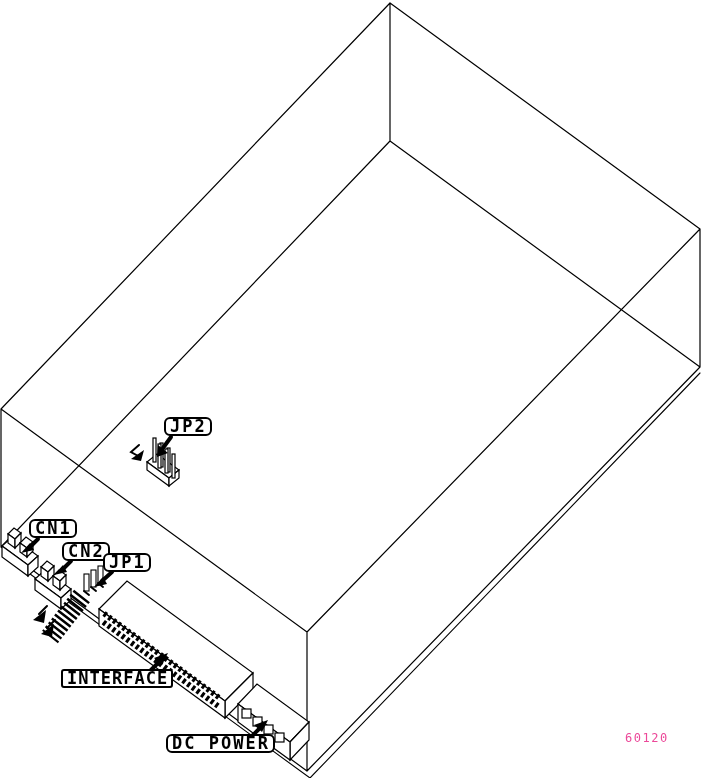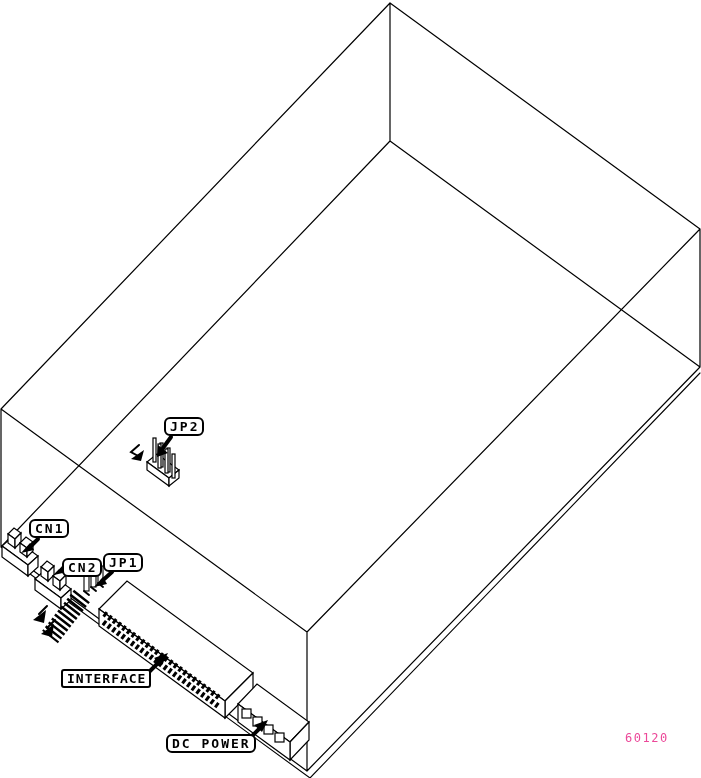--- a/index.html
+++ b/index.html
@@ -4,21 +4,21 @@
 <style>
   html,body{margin:0;padding:0;background:#ffffff;}
   .canvas{
     position:relative;width:701px;height:778px;background:#ffffff;
     font-family:"DejaVu Sans Mono","Liberation Mono",monospace;overflow:hidden;
   }
   .artwork{position:absolute;left:0;top:0;z-index:1;}
   .callout{
     position:absolute;z-index:2;background:#ffffff;color:#000000;
     border:2.5px solid #000000;border-radius:6px;
-    padding:1px 3px 1px 4px;font-size:13px;font-weight:bold;
+    padding:1px 3px 1px 4px;font-size:17px;font-weight:bold;
     letter-spacing:2px;line-height:13px;white-space:nowrap;
   }
   .callout.rect{border-radius:3px;letter-spacing:1px;}
   .partnum{
     position:absolute;z-index:2;color:#ec4899;font-size:12px;
     letter-spacing:1.5px;line-height:12px;white-space:nowrap;font-weight:normal;
   }
 </style>
 </head>
 <body>
@@ -145,21 +145,21 @@
         <line x1="249" y1="739" x2="260" y2="728"></line>
         <polygon points="268,720 262,732 254,725" fill="#000" stroke="none"></polygon>
       </g>
     </g>
   </svg>
 
   <div class="callout" style="left:164px;top:417px;">JP2</div>
 
   <div class="callout" style="left:29px;top:519px;">CN1</div>
 
-  <div class="callout" style="left:62px;top:542px;margin-top:16px;">CN2</div>
+  <div class="callout" style="left:62px;top:542px;">CN2</div>
 
   <div class="callout" style="left:103px;top:553px;">JP1</div>
 
   <div class="callout rect" style="left:61px;top:669px;text-align:center;">INTERFACE</div>
 
   <div class="callout" style="left:166px;top:734px;">DC POWER</div>
 
   <div class="partnum" style="left:625px;top:732px;">60120</div>
 
 </div>

